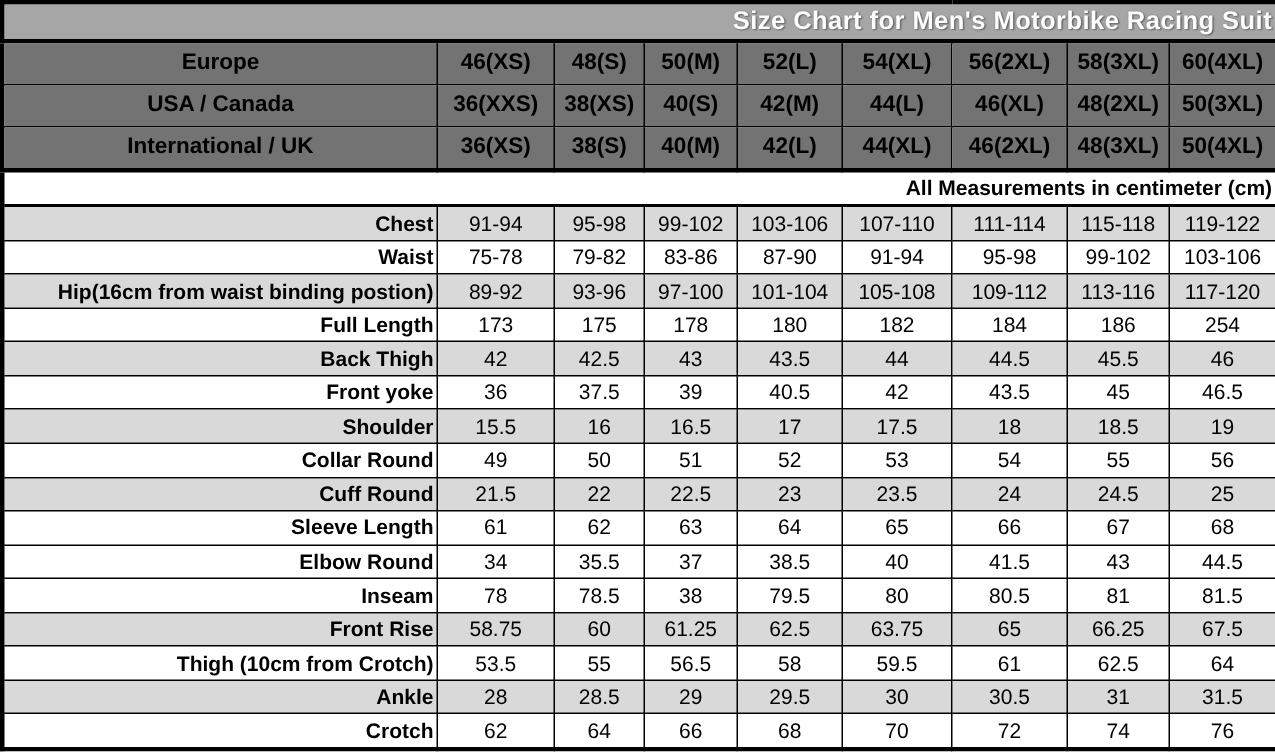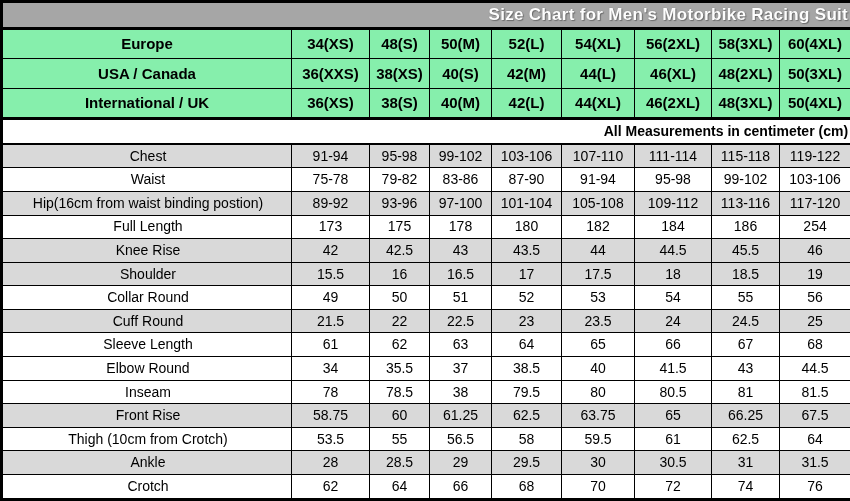--- a/index.html
+++ b/index.html
@@ -36,40 +36,41 @@
     height: 21px;
     text-shadow: 1px 1px 1px #6b6b6b, 0 0 1px #7a7a7a;
     letter-spacing: 0.3px;
     border-bottom: 3px solid #000;
   }
   tr.size-row td {
     font-weight: 700;
     font-size: 15px;
     text-align: center;
     height: 25px;
-    background: #86efac;
+    background: #737373;
   }
   td.subtitle-cell {
     font-weight: 700;
     font-size: 14px;
     text-align: right;
     height: 20px;
     background: #ffffff;
     border-top: 3px solid #000;
     border-bottom: 2px solid #000;
   }
   tr.m-row td {
     font-size: 14px;
     text-align: center;
     height: 20px;
     background: #ffffff;
   }
   tr.m-row td.label {
-    text-align: center;
+    text-align: right;
     padding-left: 4px;
+    font-weight: bold;
   }
   tr.m-row.shaded td {
     background: #d9d9d9;
   }
 </style>
 </head>
 <body>
 
 <table class="size-chart">
   <colgroup>
@@ -82,21 +83,21 @@
     <col style="width:77px">
     <col style="width:68px">
     <col style="width:72px">
   </colgroup>
   <tbody id="chart-body">
     <tr>
       <td class="title-cell" colspan="9">Size Chart for Men's Motorbike Racing Suit</td>
     </tr>
     <tr class="size-row">
         <td class="label">Europe</td>
-        <td>34(XS)</td>
+        <td>46(XS)</td>
         <td>48(S)</td>
         <td>50(M)</td>
         <td>52(L)</td>
         <td>54(XL)</td>
         <td>56(2XL)</td>
         <td>58(3XL)</td>
         <td>60(4XL)</td>
       </tr>
       <tr class="size-row">
         <td class="label">USA / Canada</td>
@@ -161,29 +162,40 @@
         <td>173</td>
         <td>175</td>
         <td>178</td>
         <td>180</td>
         <td>182</td>
         <td>184</td>
         <td>186</td>
         <td>254</td>
       </tr>
       <tr class="m-row shaded">
-        <td class="label">Knee Rise</td>
+        <td class="label">Back Thigh</td>
         <td>42</td>
         <td>42.5</td>
         <td>43</td>
         <td>43.5</td>
         <td>44</td>
         <td>44.5</td>
         <td>45.5</td>
         <td>46</td>
+      </tr>
+      <tr class="m-row">
+        <td class="label">Front yoke</td>
+        <td>36</td>
+        <td>37.5</td>
+        <td>39</td>
+        <td>40.5</td>
+        <td>42</td>
+        <td>43.5</td>
+        <td>45</td>
+        <td>46.5</td>
       </tr>
       <tr class="m-row shaded">
         <td class="label">Shoulder</td>
         <td>15.5</td>
         <td>16</td>
         <td>16.5</td>
         <td>17</td>
         <td>17.5</td>
         <td>18</td>
         <td>18.5</td>

